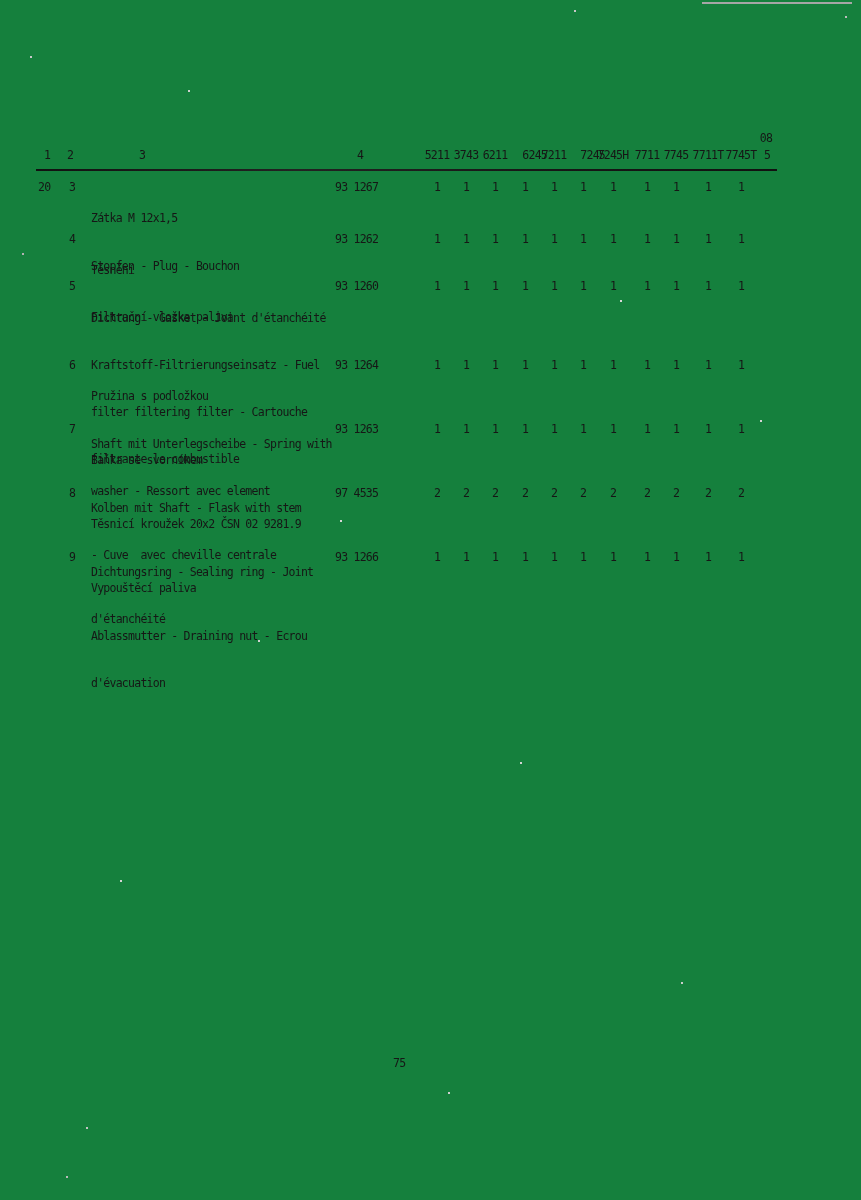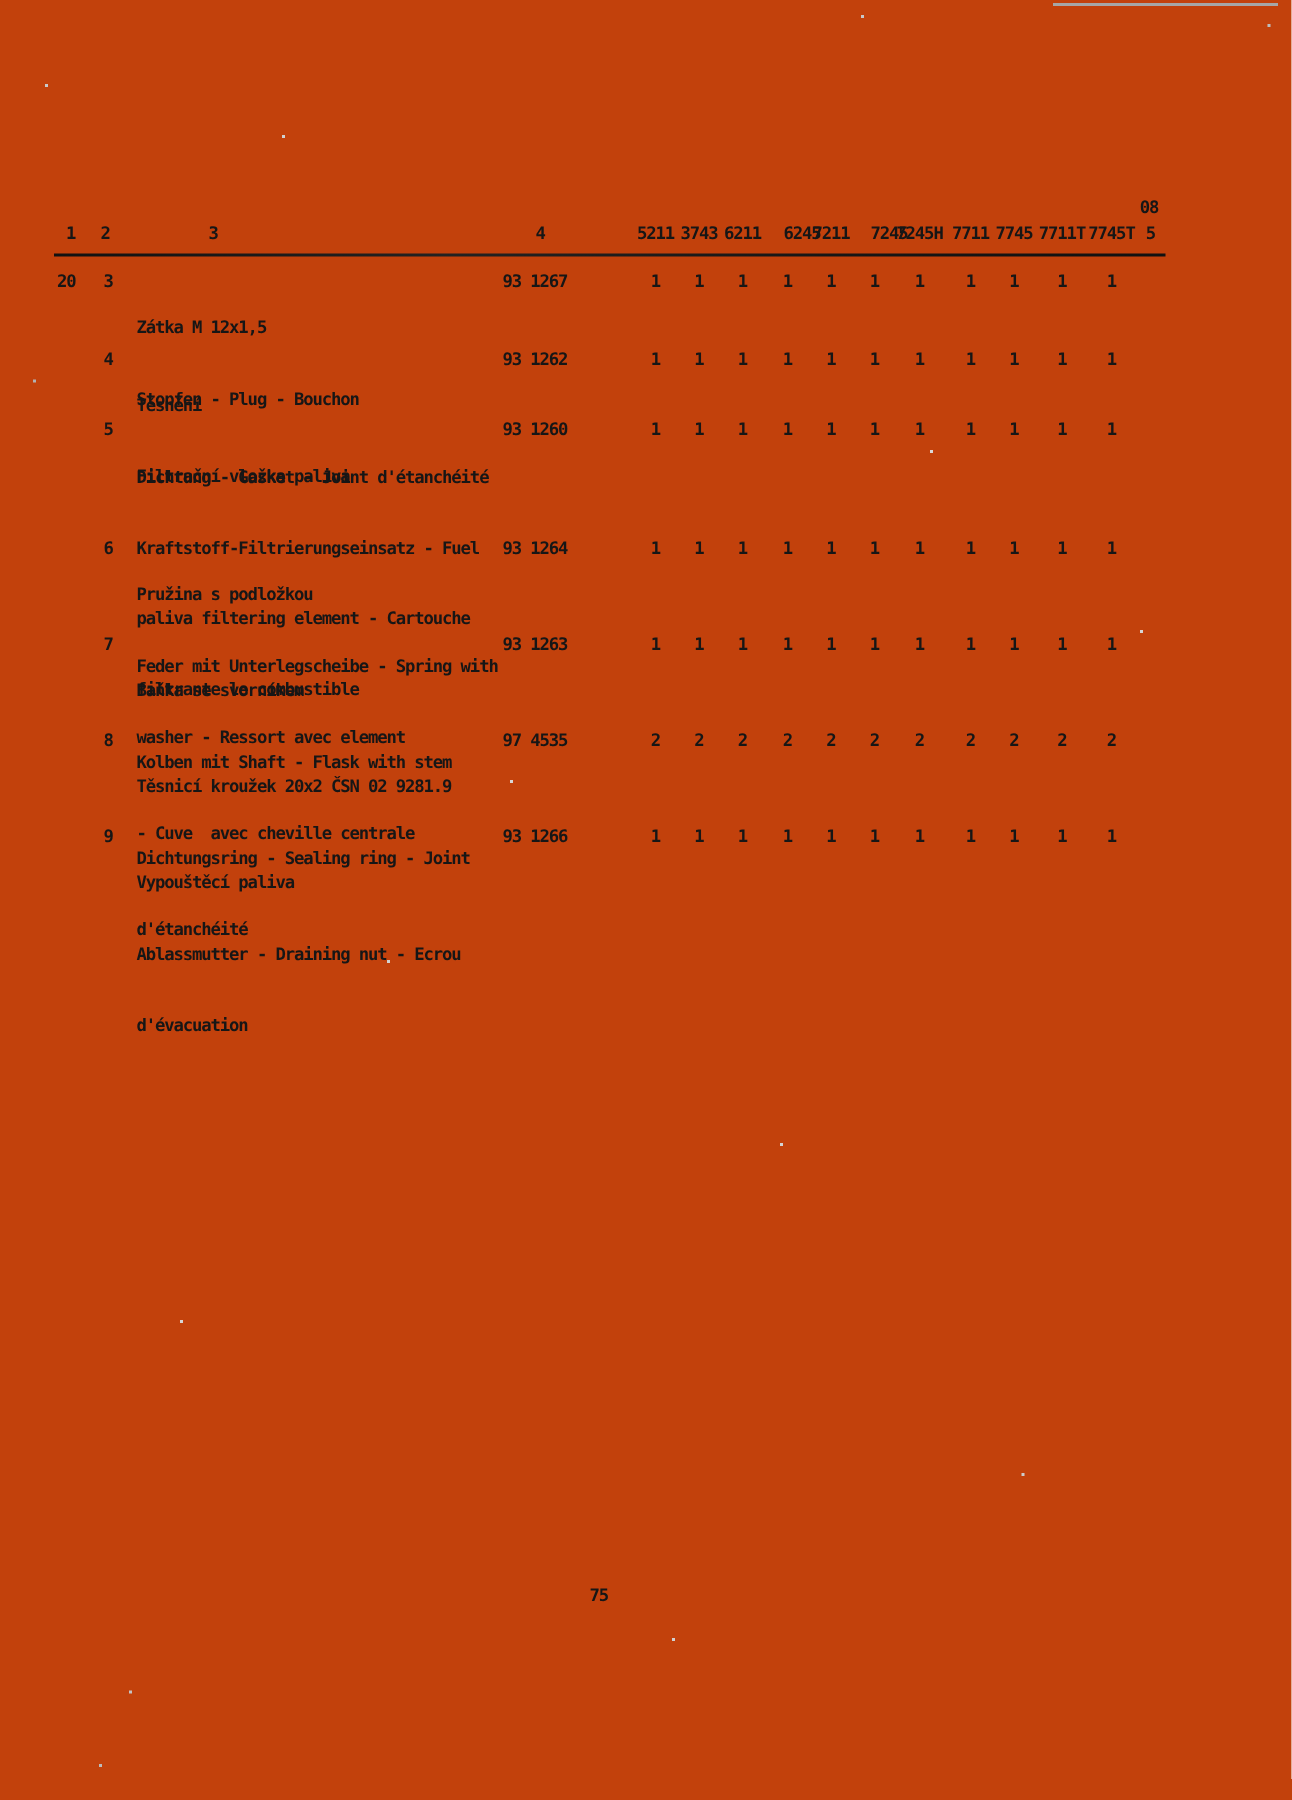--- a/index.html
+++ b/index.html
@@ -1,20 +1,20 @@
 <!DOCTYPE html>
 <html><head>
 <meta charset="utf-8">
 <style>
   html,body { margin:0; padding:0; background:#ffffff; }
   .page {
     position:relative; width:861px; height:1200px;
-    background:#c2410c; overflow:hidden;
+    background:#15803d; overflow:hidden;
     font-family:"DejaVu Sans Mono","Liberation Mono",monospace;
-    font-weight:700; color:#161616;
+    font-weight:400; color:#161616;
     font-size:11.5px; letter-spacing:-0.75px;
   }
   .topline { position:absolute; left:702px; top:2px; width:150px; height:2px; background:#a6a6a6; }
   .corner  { position:absolute; left:748px; top:131px; width:36px; text-align:center; white-space:pre; }
   .hdr-num { position:absolute; top:148px; white-space:pre; }
   .hdr-1 { left:44px; }  .hdr-2 { left:67px; }  .hdr-3 { left:139px; } .hdr-4 { left:357px; }
   .hdr-5 { left:752px; width:30px; text-align:center; }
   .model-headers { position:absolute; top:148px; left:0; width:861px; height:14px; }
   .rule { position:absolute; left:36px; top:169px; width:741px; height:2px;
           background:linear-gradient(90deg,#111 0%,#222 35%,#161616 70%,#111 100%); }
@@ -108,21 +108,21 @@
         <span class="qty-cell" style="left: 693px;">1</span>
         <span class="qty-cell" style="left: 726px;">1</span>
       </div>
   </div>
 
   <div class="row" style="top:279px">
     <span class="item">5</span>
     <div class="desc">
       <div>Filtrační vložka paliva</div>
       <div>Kraftstoff-Filtrierungseinsatz - Fuel</div>
-      <div>paliva filtering element - Cartouche</div>
+      <div>filter filtering filter - Cartouche</div>
       <div>filtrante le combustible</div>
     </div>
     <span class="part">93 1260</span>
     <div class="qtys">
         <span class="qty-cell" style="left: 422px;">1</span>
         <span class="qty-cell" style="left: 451px;">1</span>
         <span class="qty-cell" style="left: 480px;">1</span>
         <span class="qty-cell" style="left: 510px;">1</span>
         <span class="qty-cell" style="left: 539px;">1</span>
         <span class="qty-cell" style="left: 568px;">1</span>
@@ -131,21 +131,21 @@
         <span class="qty-cell" style="left: 661px;">1</span>
         <span class="qty-cell" style="left: 693px;">1</span>
         <span class="qty-cell" style="left: 726px;">1</span>
       </div>
   </div>
 
   <div class="row" style="top:358px">
     <span class="item">6</span>
     <div class="desc">
       <div>Pružina s podložkou</div>
-      <div>Feder mit Unterlegscheibe - Spring with</div>
+      <div>Shaft mit Unterlegscheibe - Spring with</div>
       <div>washer - Ressort avec element</div>
     </div>
     <span class="part">93 1264</span>
     <div class="qtys">
         <span class="qty-cell" style="left: 422px;">1</span>
         <span class="qty-cell" style="left: 451px;">1</span>
         <span class="qty-cell" style="left: 480px;">1</span>
         <span class="qty-cell" style="left: 510px;">1</span>
         <span class="qty-cell" style="left: 539px;">1</span>
         <span class="qty-cell" style="left: 568px;">1</span>

